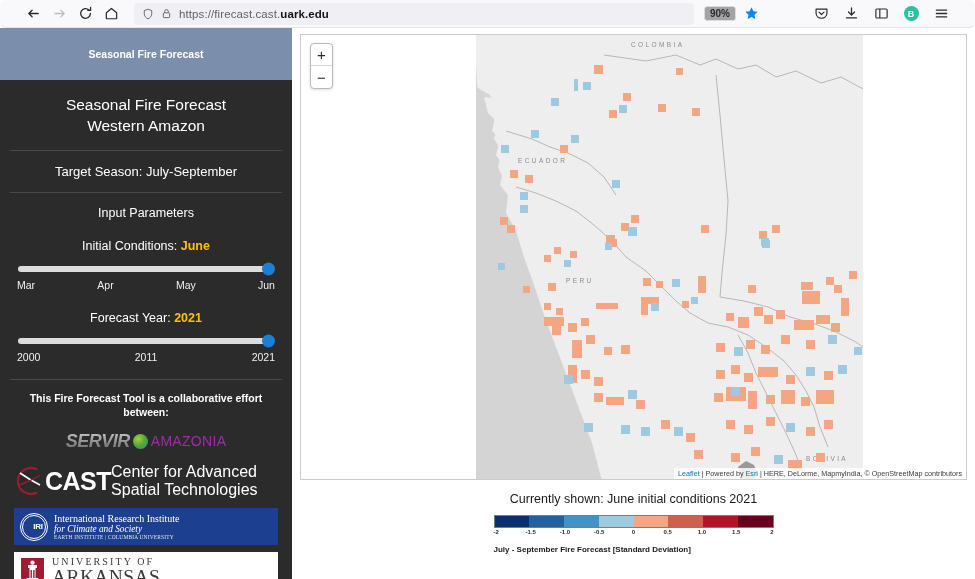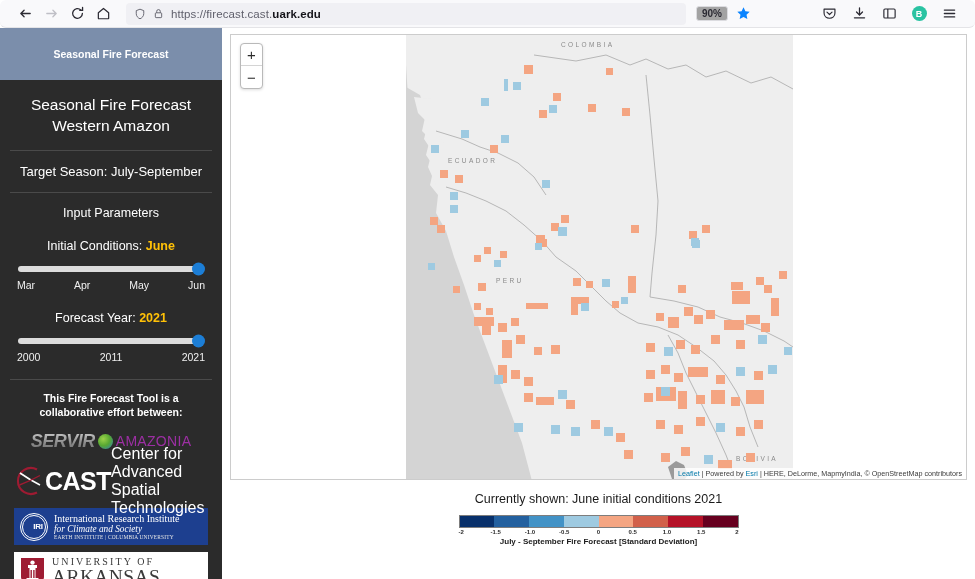--- a/index.html
+++ b/index.html
@@ -9,21 +9,21 @@
     overflow: hidden;
     background: #ffffff;
   }
 
   
   #browser-toolbar {
     height: 28px;
     background: #f9f9fb;
     display: flex;
     align-items: center;
-    padding: 0 12px;
+    padding: 0 20px;
     border-bottom: 1px solid #e4e4e7;
     position: relative;
     z-index: 50;
     border-radius: 6px;
   }
   .nav-btn {
     width: 26px; height: 24px;
     display: flex; align-items: center; justify-content: center;
     border-radius: 4px;
     color: #2b2a33;
@@ -82,21 +82,21 @@
 
   
   #app {
     display: flex;
     height: 551px;
     width: 975px;
   }
 
   
   #sidebar {
-    width: 222px;
+    width: 292px;
     flex: none;
     background: #2b2b2b;
     color: #ffffff;
     overflow: hidden;
     position: relative;
   }
 
   #tabstrip { display: flex; height: 52px; }
   .tab {
     flex: 1;
@@ -360,25 +360,25 @@
     margin-top: 1px;
     font-size: 6px;
     font-weight: bold;
     color: #2b2b2b;
     padding: 0 0;
   }
   #cbar-ticks span { width: 14px; text-align: center; }
   #cbar-ticks span:first-child { text-align: left; width: 10px; }
   #cbar-ticks span:last-child { text-align: right; width: 10px; }
   #cbar-caption {
-    text-align: center;
+    text-align: left;
     font-size: 8px;
     font-weight: bold;
     color: #1a1a1a;
-    margin-top: 2px;
+    margin-top: 10px;
   }
 </style>
 </head>
 <body>
 
 <div id="browser-toolbar">
   <div class="nav-btn">
     <svg width="15" height="15" viewBox="0 0 16 16" fill="none" stroke="currentColor" stroke-width="1.4" stroke-linecap="round" stroke-linejoin="round">
         <path d="M13 8H3M6.5 4.5L3 8l3.5 3.5"></path>
       </svg>

